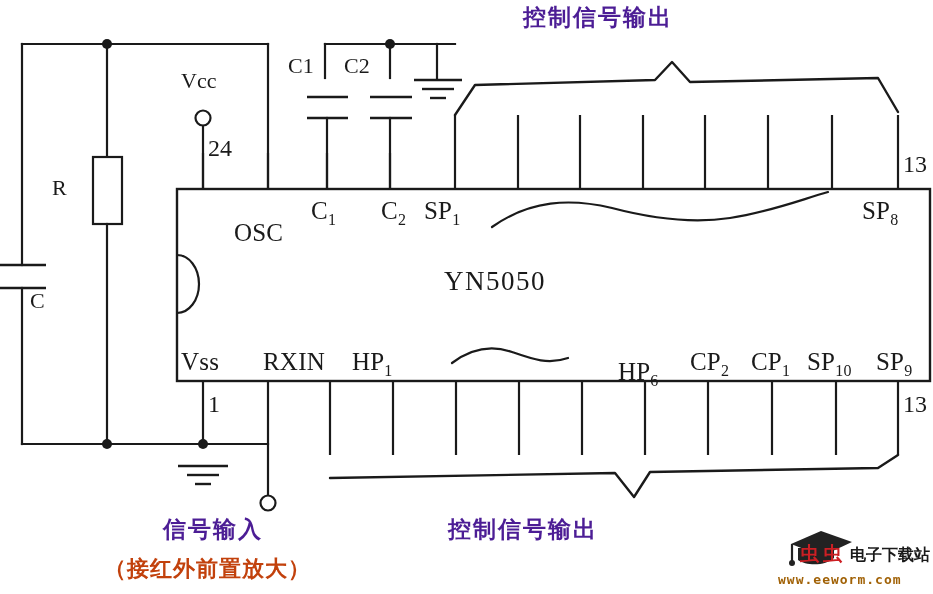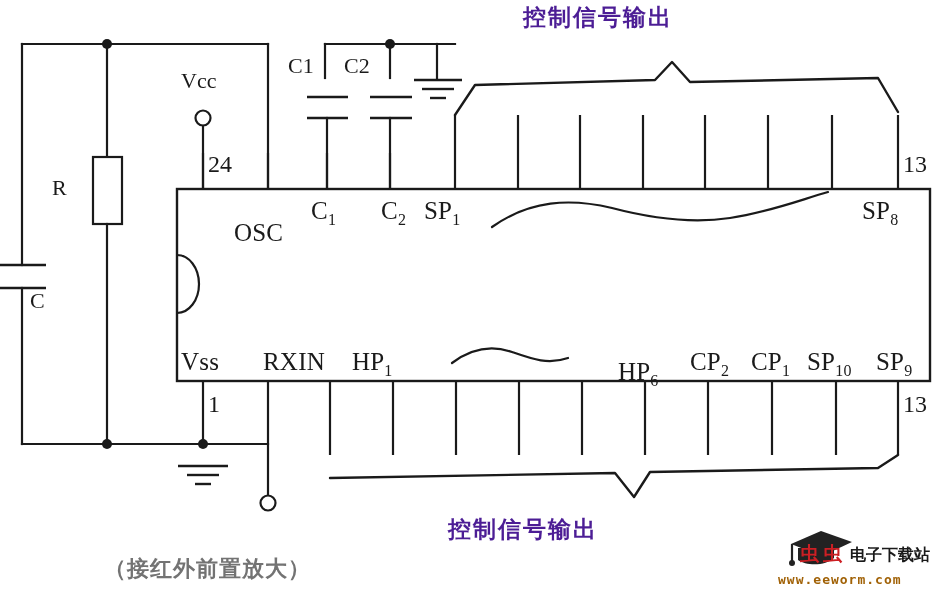--- a/index.html
+++ b/index.html
@@ -42,21 +42,21 @@
   .lbl-pin sub{font-size:16px;}
   .lbl-num{font-size:24px;}
   .lbl-part{font-size:22px;}
   .lbl-chip{font-size:27px;letter-spacing:1.5px;}
   .lbl-cn{
     font-family:"DejaVu Sans", sans-serif;
     font-size:23px;font-weight:600;letter-spacing:2px;color:#4c1d95;
   }
   .lbl-cn-sm{
     font-family:"DejaVu Sans", sans-serif;
-    font-size:22px;font-weight:600;letter-spacing:1px;color:#737373;
+    font-size:22px;font-weight:600;letter-spacing:1px;color:#c2410c;
   }
 
   
   #watermark{
     position:absolute;left:778px;top:528px;
     width:152px;height:62px;
   }
   #watermark .wm-row{
     position:absolute;left:22px;top:16px;
     display:flex;align-items:flex-end;gap:4px;
@@ -189,36 +189,37 @@
 
     <path class="brace" d="M 330 478 L 615 473 L 634 497 L 650 472 L 878 468 L 898 455"></path>
 
     <path class="squiggle" d="M 492 227 C 530 200 570 198 612 208 C 650 218 690 224 730 218 C 770 212 800 200 828 192"></path>
     <path class="squiggle" d="M 452 363 C 472 348 492 345 512 352 C 532 359 548 365 568 358"></path>
 
   </svg>
 
   <div class="lbl lbl-part" style="left:181px;top:70px;">Vcc</div>
 
-  <div class="lbl lbl-num" style="left:208px;top:152px;">24</div>
+  <div class="lbl lbl-num" style="left:208px;top:136px;">24</div>
 
   <div class="lbl lbl-num" style="left:903px;top:152px;font-family:Liberation Serif, serif;">13</div>
 
   <div class="lbl lbl-num" style="left:208px;top:392px;">1</div>
 
   <div class="lbl lbl-num" style="left:903px;top:392px;">13</div>
 
   <div class="lbl lbl-part" style="left:52px;top:177px;">R</div>
 
   <div class="lbl lbl-part" style="left:30px;top:290px;">C</div>
 
   <div class="lbl lbl-part" style="left:288px;top:55px;"><span>C1</span></div>
 
   <div class="lbl lbl-part" style="left:344px;top:55px;"><span>C2</span></div>
 
+  <div class="lbl lbl-chip" style="left:444px;top:268px;">YN5050</div>
 
   <div class="lbl lbl-pin" style="left:234px;top:198px;margin-top:22px;"><span>OSC</span></div>
 
   <div class="lbl lbl-pin" style="left:311px;top:198px;"><span>C</span><sub>1</sub></div>
 
   <div class="lbl lbl-pin" style="left:381px;top:198px;"><span>C</span><sub>2</sub></div>
 
   <div class="lbl lbl-pin" style="left:424px;top:198px;"><span>SP</span><sub>1</sub></div>
 
   <div class="lbl lbl-pin" style="left:862px;top:198px;"><span>SP</span><sub>8</sub></div>
@@ -236,20 +237,21 @@
   <div class="lbl lbl-pin" style="left:751px;top:349px;"><span>CP</span><sub>1</sub></div>
 
   <div class="lbl lbl-pin" style="left:807px;top:349px;"><span>SP</span><sub>10</sub></div>
 
   <div class="lbl lbl-pin" style="left:876px;top:349px;"><span>SP</span><sub>9</sub></div>
 
   <div class="lbl lbl-cn" style="left:523px;top:6px;">控制信号输出</div>
 
   <div class="lbl lbl-cn" style="left:448px;top:518px;">控制信号输出</div>
 
+  <div class="lbl lbl-cn" style="left:163px;top:518px;">信号输入</div>
 
   <div class="lbl lbl-cn-sm" style="left:104px;top:558px;">（接红外前置放大）</div>
 
   <div id="watermark">
     <svg id="wm-cap" width="70" height="40" viewBox="0 0 70 40">
       <polygon points="5,16 35,3 66,14 36,28" fill="#222222"></polygon>
       <path d="M 12 20 L 12 32 C 20 38 40 38 48 30 L 48 20" fill="#222222"></path>
       <path d="M 6 16 L 6 34" stroke="#222222" stroke-width="2.2" fill="none"></path>
       <circle cx="6" cy="35" r="3" fill="#222222"></circle>
     </svg>

